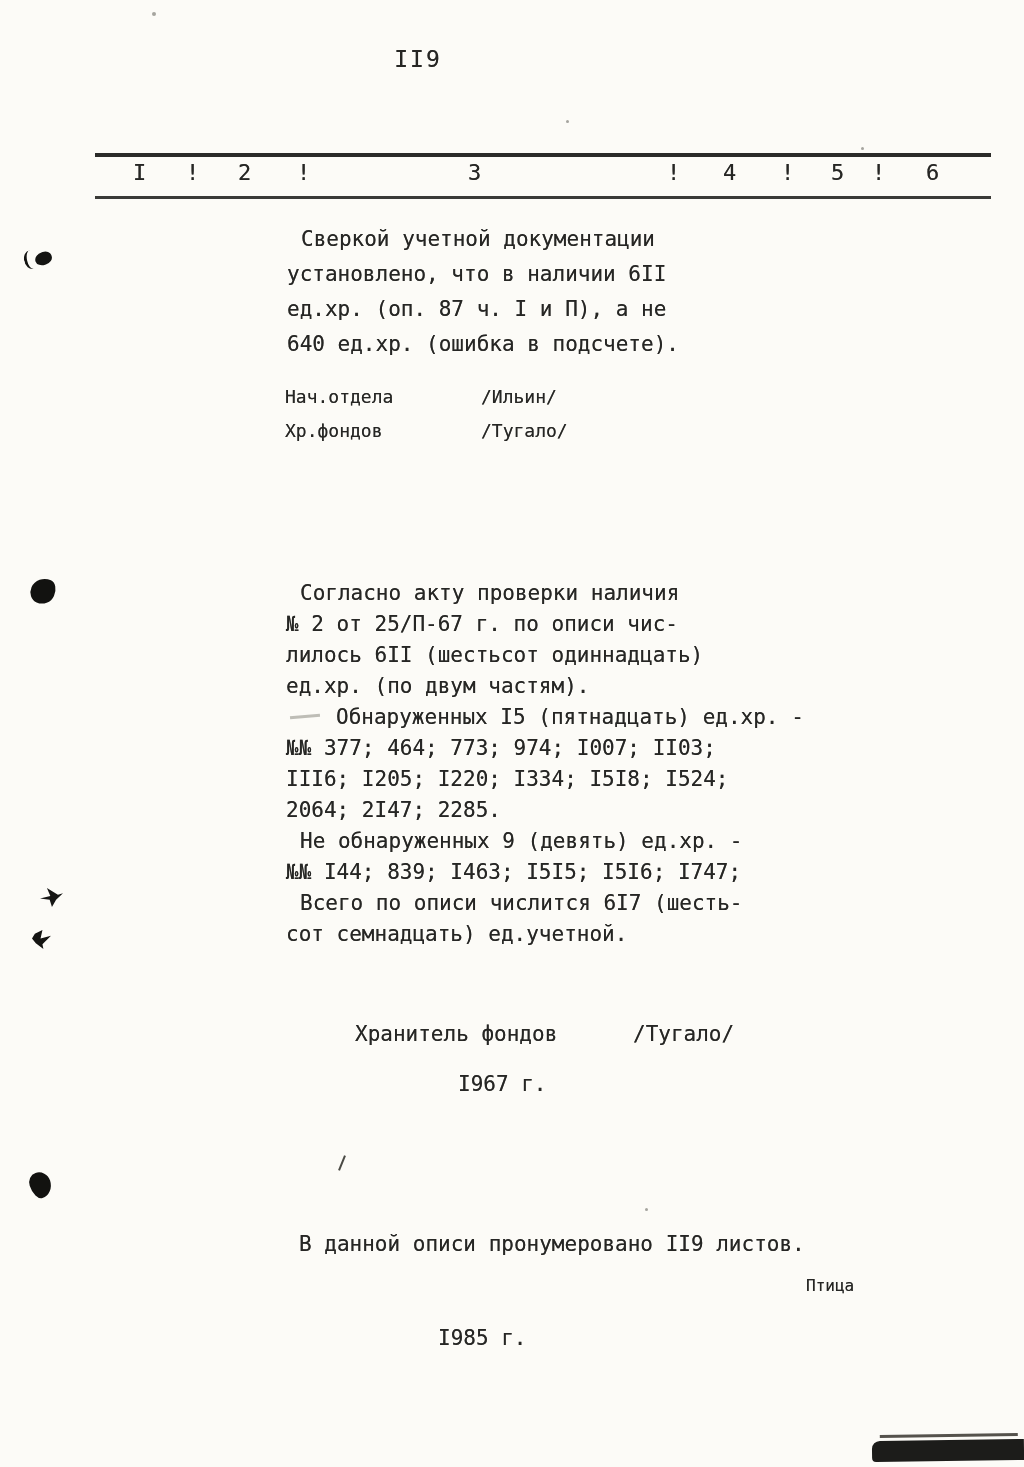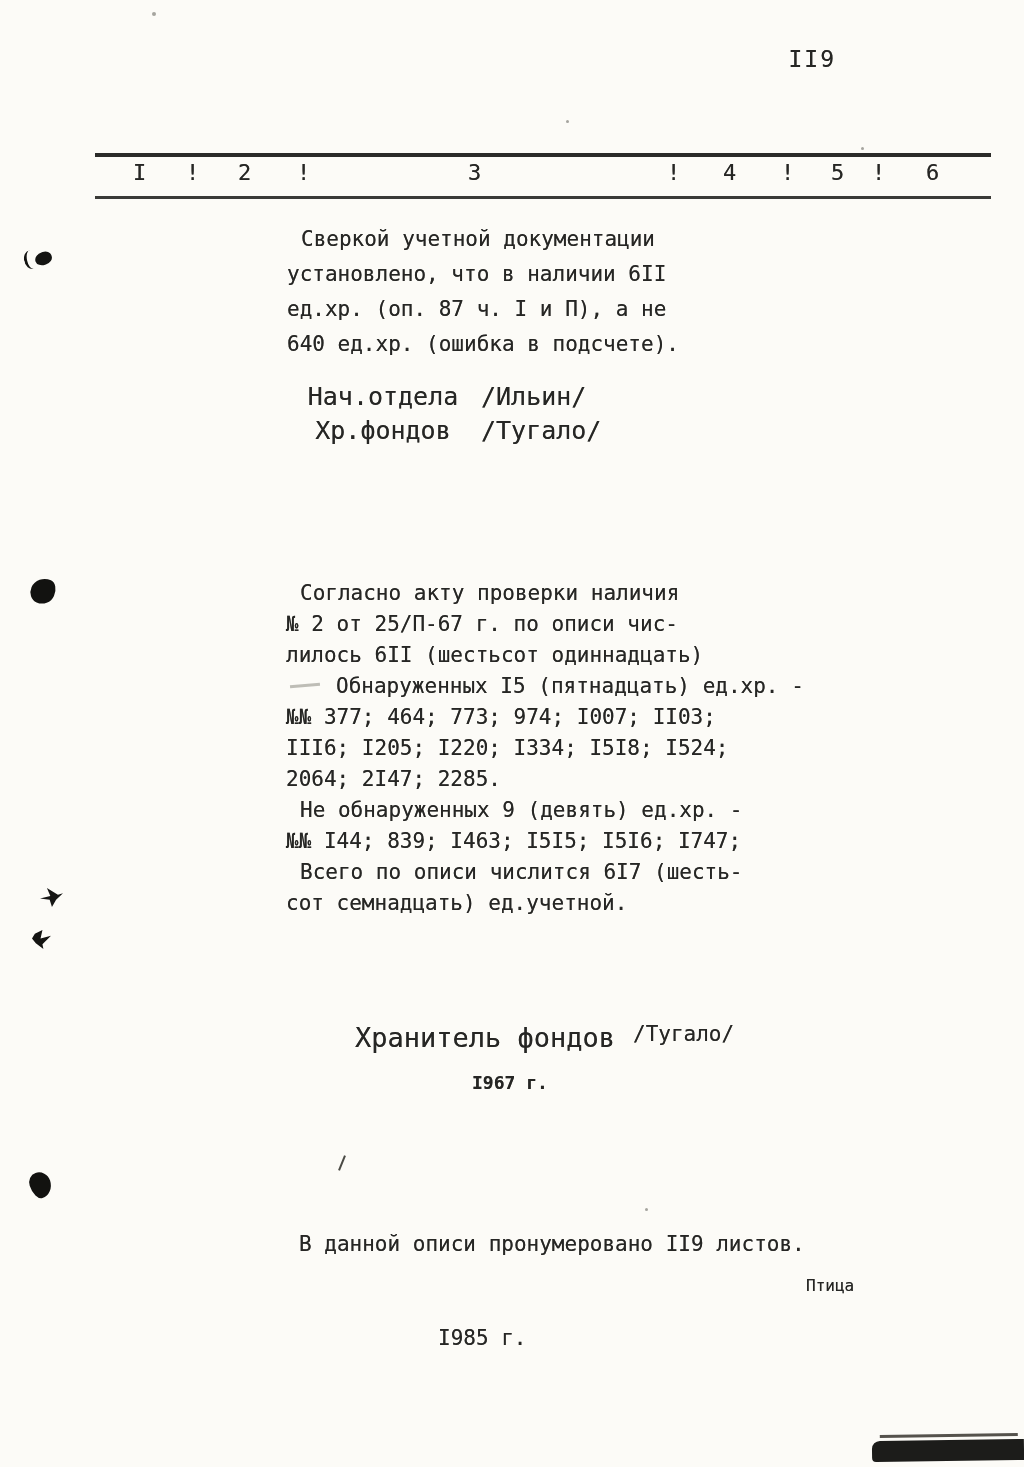--- a/index.html
+++ b/index.html
@@ -9,21 +9,21 @@
     background: #fcfbf7;
     position: relative;
     overflow: hidden;
     font-family: "DejaVu Sans Mono", "Liberation Mono", monospace;
     color: #262624;
     text-shadow: 0 0 0.5px rgba(40,40,38,.65);
   }
   .abs { position: absolute; }
 
   
-  .page-number { top: 46px; left: 0; width: 836px; text-align: right; font-size: 23px; letter-spacing: 2px; }
+  .page-number { top: 46px; left: 0; width: 836px; text-align: center; font-size: 23px; letter-spacing: 2px; }
 
   
   .rule { left: 95px; width: 896px; background: #2b2b29; }
   .rule.top { top: 153px; height: 4px; }
   .rule.bottom { top: 196px; height: 3px; background: #3a3a37; }
 
   
   .hcell { top: 160px; font-size: 22px; }
   .h0 { left: 133px; } .h1 { left: 186px; } .h2 { left: 238px; }
   .h3 { left: 297px; } .h4 { left: 468px; } .h5 { left: 667px; }
@@ -37,27 +37,27 @@
   .line { position: relative; white-space: nowrap; }
   .ind  { padding-left: 14px; }
   .ind2 { padding-left: 50px; }
   .ind2::before {
     content: ""; position: absolute; left: 4px; top: 13px;
     width: 30px; height: 3px; background: #8a8a82; opacity: .55;
     transform: rotate(-5deg);
   }
 
   
-  .sig-block { left: 285px; top: 380px; font-size: 25px; line-height: 34px; text-align: center; }
+  .sig-block { left: 285px; top: 380px; font-size: 18px; line-height: 34px; }
   .sigrow { display: flex; }
   .sigtitle { width: 196px; }
 
-  .keeper-title { left: 355px; top: 1022px; font-size: 27px; }
+  .keeper-title { left: 355px; top: 1022px; font-size: 21px; }
   .keeper-name  { left: 633px; top: 1022px; font-size: 21px; }
-  .year-1967    { left: 472px; top: 1072px; font-size: 18px; font-weight: bold; }
+  .year-1967    { left: 458px; top: 1072px; font-size: 21px; }
 
   
   .footer-note { left: 299px; top: 1232px; font-size: 21px; white-space: nowrap; }
   .footer-sign { left: 806px; top: 1276px; font-size: 16px; }
   .footer-year { left: 438px; top: 1326px; font-size: 21px; }
 
   
   .blot-a { left: 24px; top: 248px; width: 32px; height: 24px; }
   .blot-a::before {
     content: ""; position: absolute; left: 0; top: 2px; width: 12px; height: 19px;
@@ -134,20 +134,21 @@
     <div class="sigrow">
       <span class="sigtitle">Хр.фондов</span>
       <span class="signame">/Тугало/</span>
     </div>
   </div>
 
   <div class="abs para p2">
     <div class="line ind">Согласно акту проверки наличия</div>
     <div class="line">№ 2 от 25/П-67 г. по описи чис-</div>
     <div class="line">лилось 6II (шестьсот одиннадцать)</div>
+    <div class="line">ед.хр. (по двум частям).</div>
     <div class="line ind2">Обнаруженных I5 (пятнадцать) ед.хр. -</div>
     <div class="line">№№ 377; 464; 773; 974; I007; II03;</div>
     <div class="line">III6; I205; I220; I334; I5I8; I524;</div>
     <div class="line">2064; 2I47; 2285.</div>
     <div class="line ind">Не обнаруженных 9 (девять) ед.хр. -</div>
     <div class="line">№№ I44; 839; I463; I5I5; I5I6; I747;</div>
     <div class="line ind">Всего по описи числится 6I7 (шесть-</div>
     <div class="line">сот семнадцать) ед.учетной.</div>
   </div>
 

